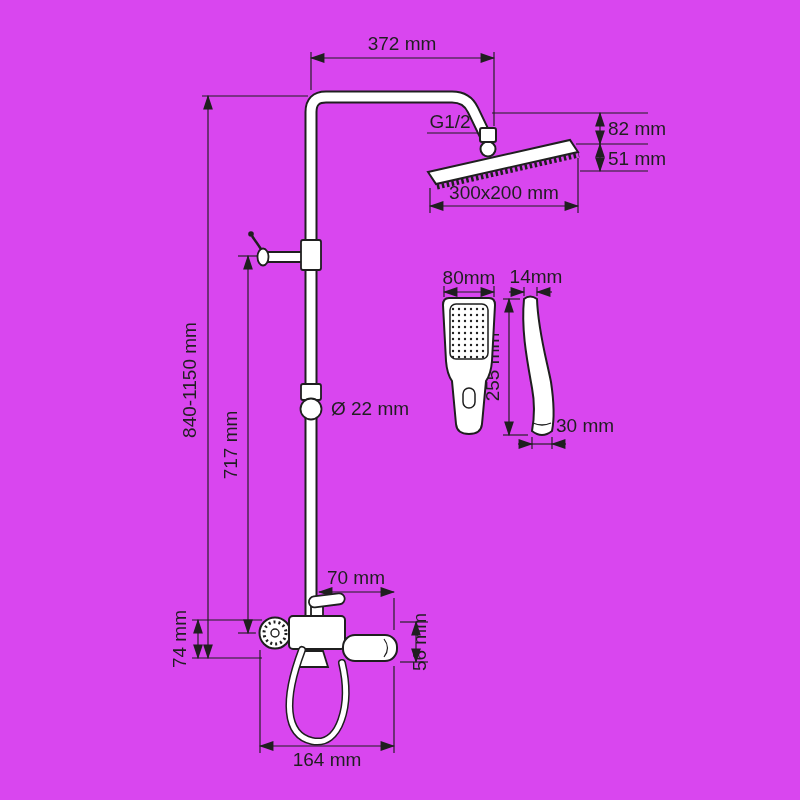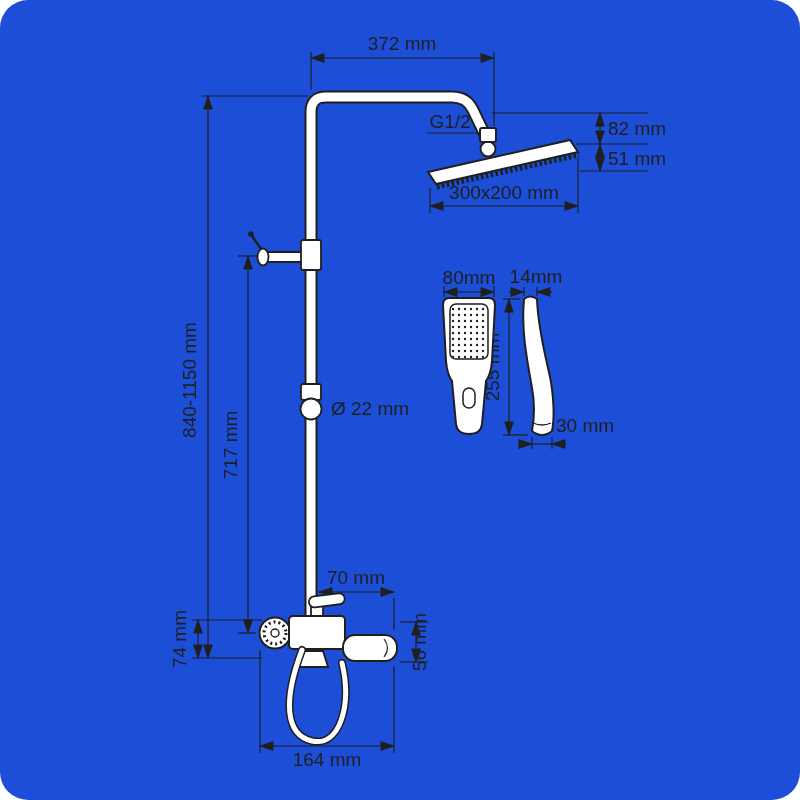--- a/index.html
+++ b/index.html
@@ -1,21 +1,20 @@
 <!DOCTYPE html>
 <html><head>
 <meta charset="utf-8">
 <style>
   html, body { margin: 0; padding: 0; background: #ffffff; }
   .stage {
     width: 800px; height: 800px;
     position: relative;
-    background: #1d4ed8;
+    background: #d946ef;
     font-family: "Liberation Sans", sans-serif;
-    border-radius: 28px;
   }
   svg { display: block; }
   svg text {
     font-family: "Liberation Sans", sans-serif;
     font-size: 19px;
     fill: #1f1f1f;
   }
   .dim line, .dim path { stroke: #1f1f1f; stroke-width: 1.15; fill: none; }
   .outline { fill: #ffffff; stroke: #1f1f1f; stroke-width: 2; }
   .thin    { fill: none; stroke: #1f1f1f; stroke-width: 1.4; }

